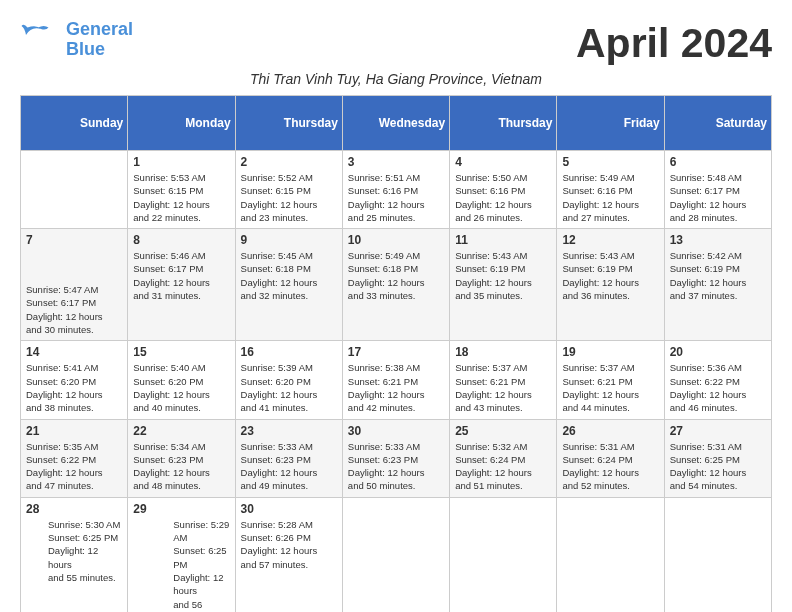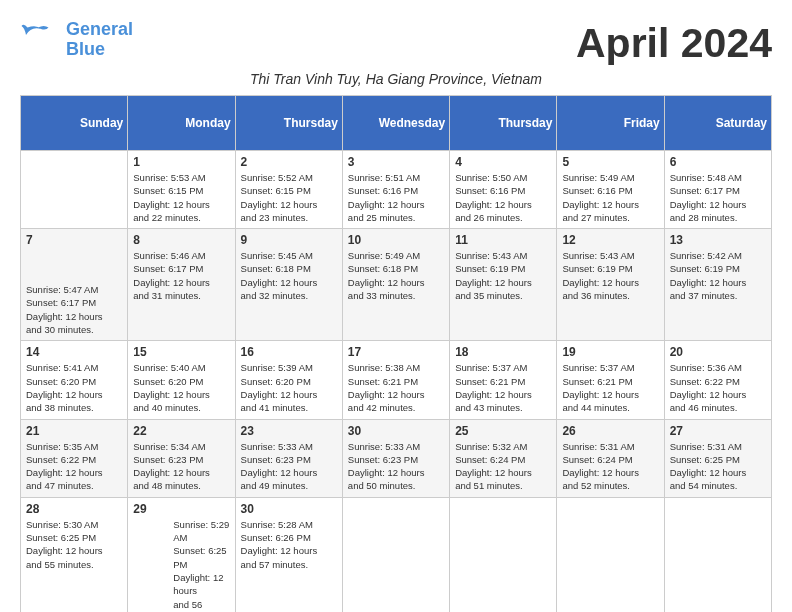--- a/index.html
+++ b/index.html
@@ -315,21 +315,21 @@
           <span class="day-num">27</span>
           <div class="day-info" style="white-space: pre-line;">Sunrise: 5:31 AM
 Sunset: 6:25 PM
 Daylight: 12 hours
 and 54 minutes.</div>
         </td>
       </tr>
       <tr>
         <td>
           <span class="day-num">28</span>
-          <div class="day-info" style="white-space: pre-line;">Sunrise: 5:30 AM
+          <div class="day-info" style="white-space: pre-line; margin-left: 22px;">Sunrise: 5:30 AM
 Sunset: 6:25 PM
 Daylight: 12 hours
 and 55 minutes.</div>
         </td>
         <td>
           <span class="day-num">29</span>
           <div class="day-info" style="white-space: pre-line; margin-left: 40px;">Sunrise: 5:29 AM
 Sunset: 6:25 PM
 Daylight: 12 hours
 and 56 minutes.</div>

